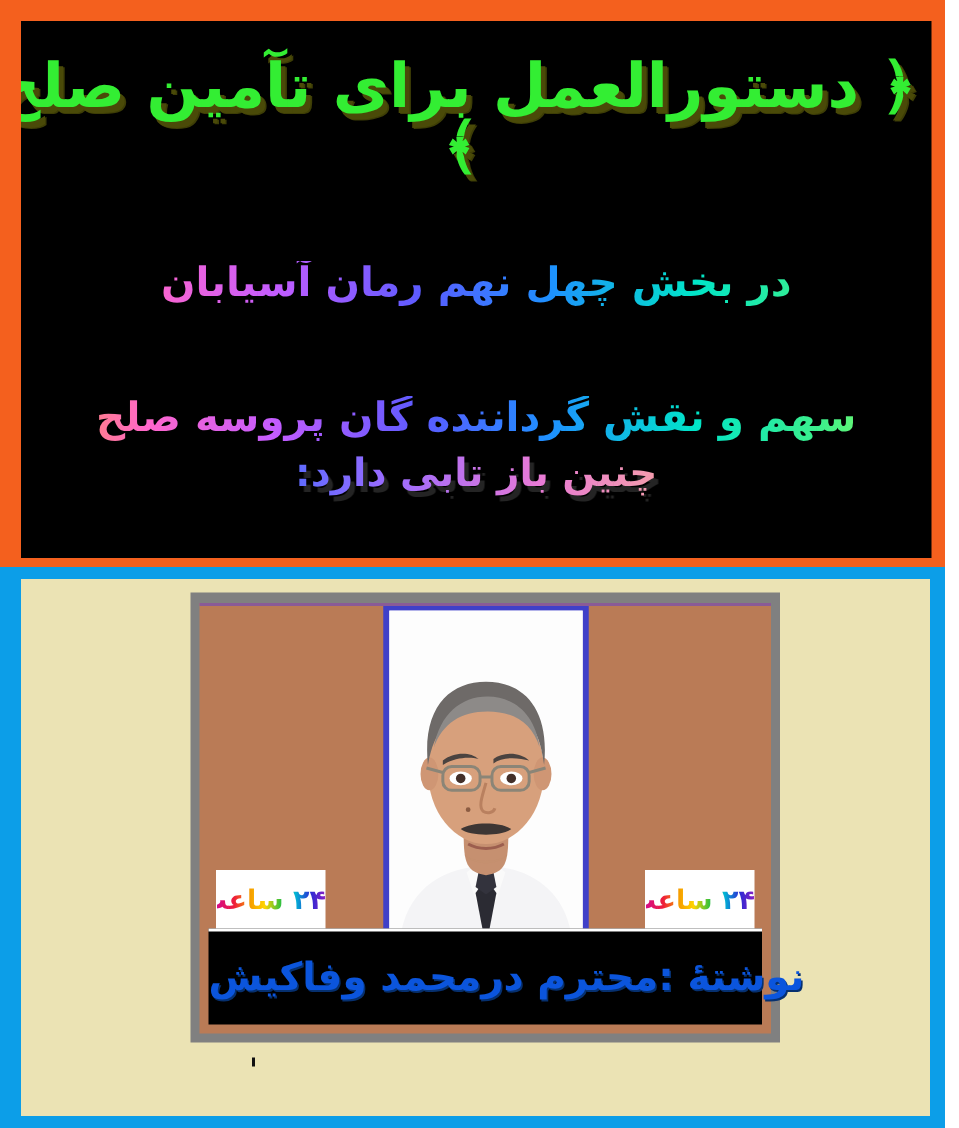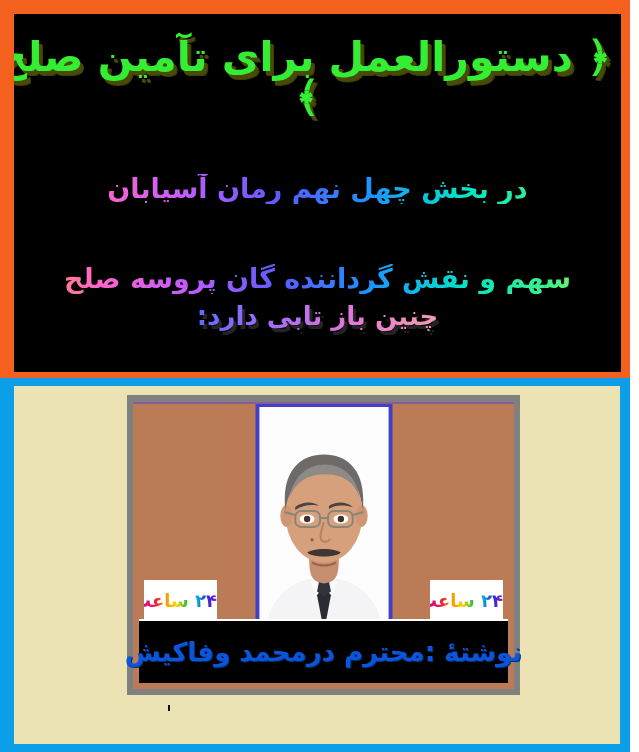--- a/index.html
+++ b/index.html
@@ -174,21 +174,21 @@
   }
 
   
   .author-bar{
     position:absolute;
     left:6px;right:6px;
     bottom:6px;
     height:62px;
     background:#000000;
     border-top:2px solid #ffffff;
-    display:flex;align-items:center;justify-content:center;
+    display:flex;align-items:center;justify-content:flex-end;
   }
   .author-text{
     direction:rtl;
     color:#0b55dd;
     font-weight:bold;
     font-size:26px;
     white-space:nowrap;
     text-shadow:1px 1px 0 #06306f;
     font-family:"DejaVu Sans","Liberation Sans",sans-serif;
   }

